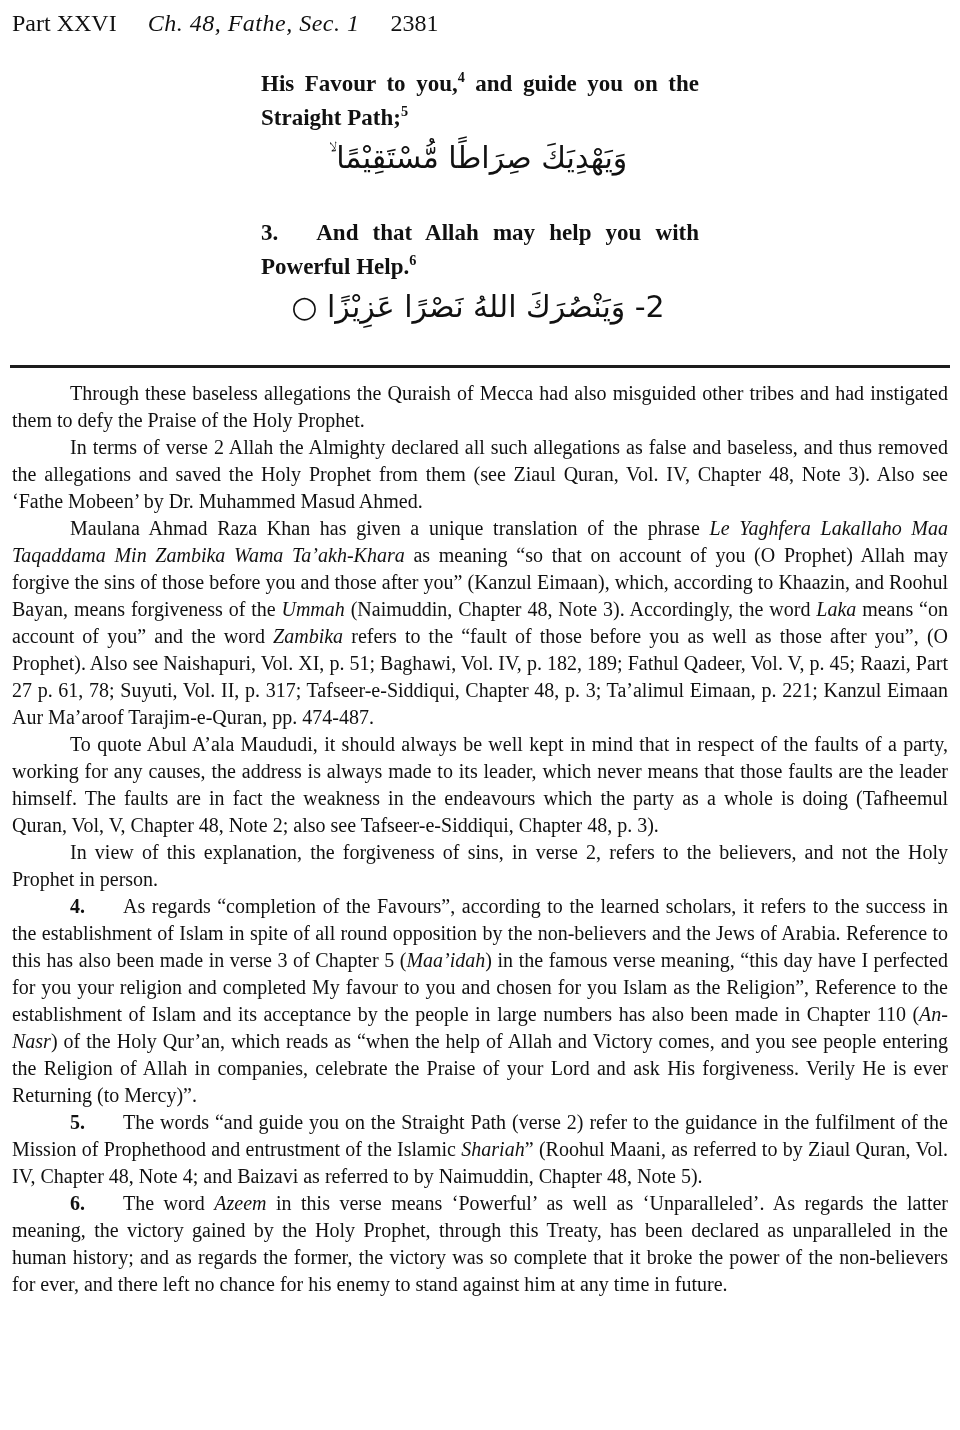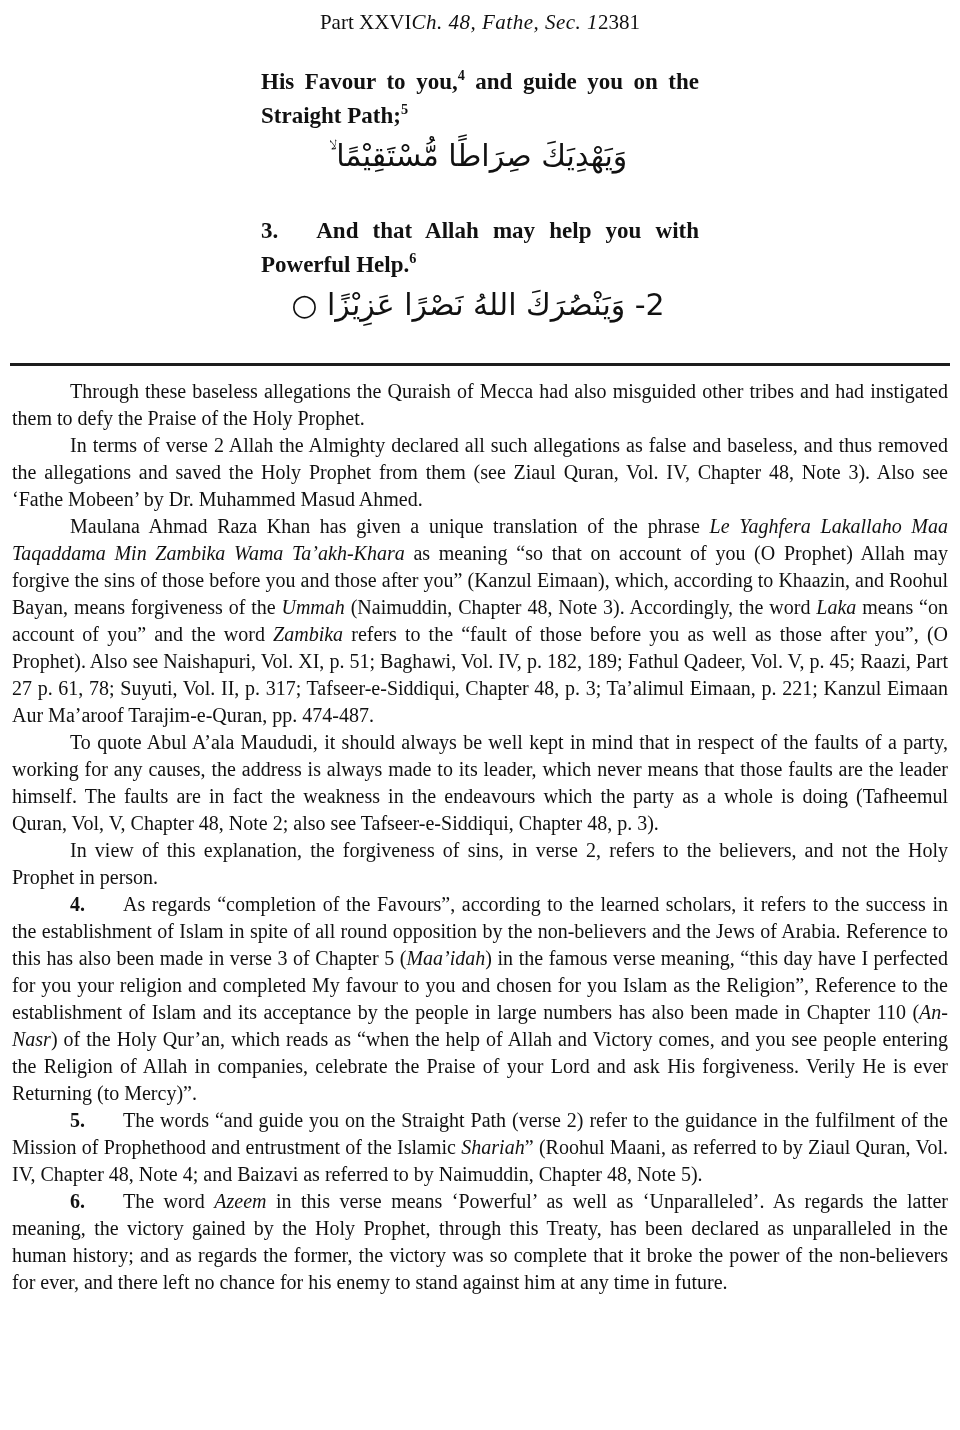--- a/index.html
+++ b/index.html
@@ -10,24 +10,25 @@
     overflow: hidden;
     background: #ffffff;
     color: #111111;
     font-family: "Liberation Serif", serif;
   }
   .page { padding: 8px 10px 0 10px; }
 
   
   .page-header {
     display: flex;
-    justify-content: center;
+    justify-content: flex-start;
     align-items: baseline;
-    font-size: 21px;
+    font-size: 24px;
     padding: 2px 2px 0 2px;
+    gap: 31px;
   }
   .page-header .center { font-style: italic; letter-spacing: 0.5px; }
 
   
   .verses { margin-top: 30px; }
   .verse-row {
     display: flex;
     justify-content: space-between;
     align-items: center;
     margin-bottom: 36px;

